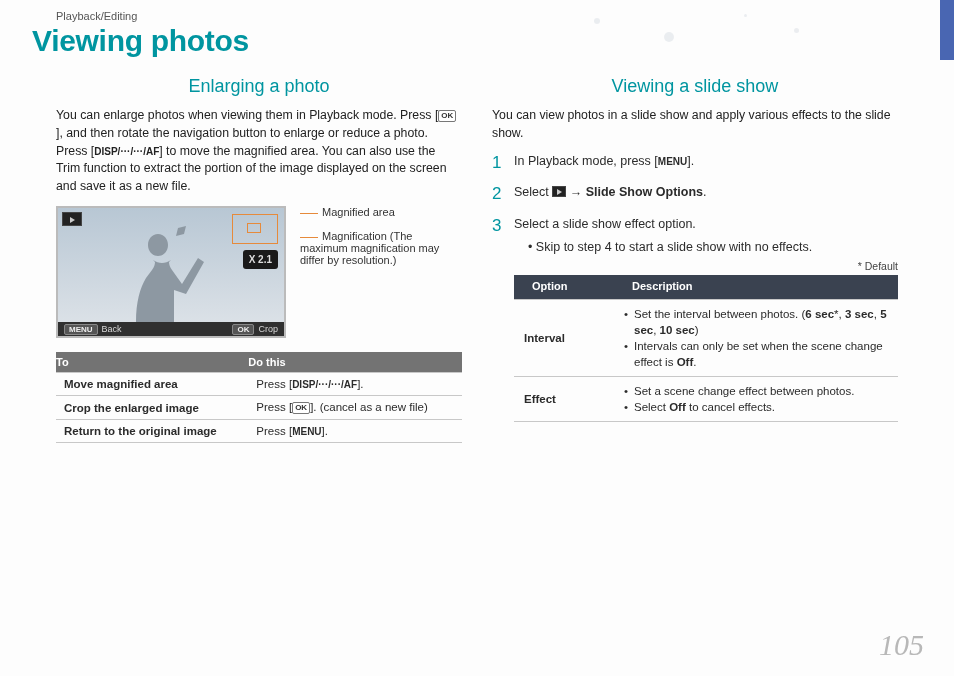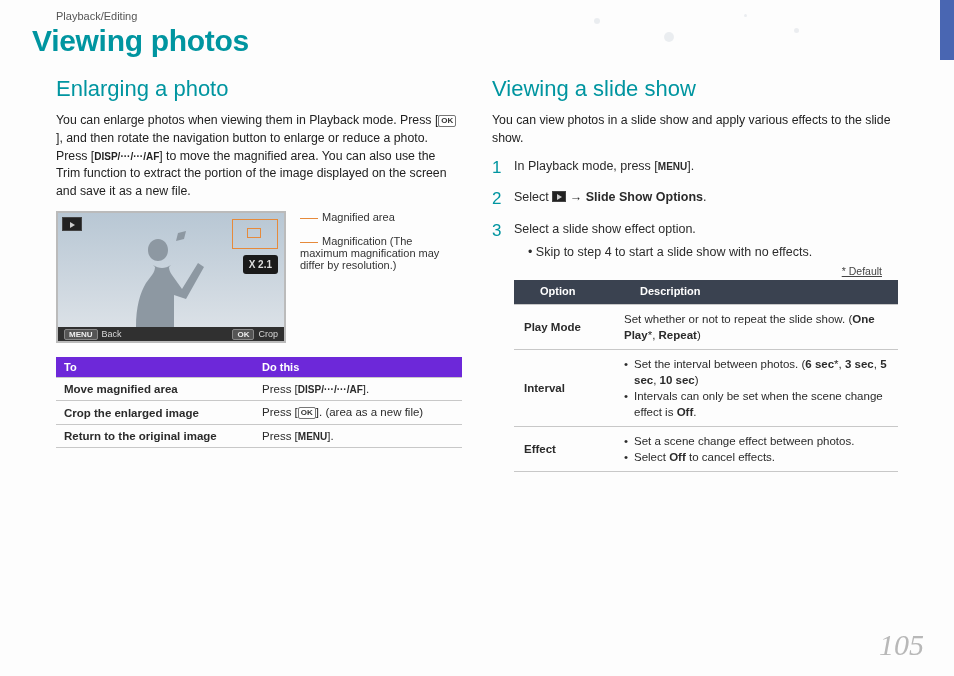--- a/index.html
+++ b/index.html
@@ -27,22 +27,23 @@
   }
   .columns {
     display: flex;
     gap: 30px;
     padding: 0 56px;
   }
   .col { flex: 1; min-width: 0; }
   h2.section {
     color: #0095a0;
     font-weight: 400;
-    font-size: 22px;
+    font-size: 18px;
     margin-bottom: 10px;
+    text-align: center;
   }
   p.body {
     font-size: 12.3px;
     line-height: 1.45;
     color: #222;
     margin-bottom: 10px;
   }
   .icon-box {
     display: inline-block;
     border: 1px solid #777;
@@ -159,25 +160,25 @@
     vertical-align: middle;
     margin-right: 4px;
   }
 
   table.actions {
     width: 100%;
     border-collapse: collapse;
     font-size: 11.5px;
   }
   table.actions th {
-    background: #6d28d9;
+    background: #737373;
     color: #fff;
     text-align: left;
     font-weight: bold;
-    padding: 4px 8px;
+    padding: 4px 0;
     font-size: 11px;
   }
   table.actions td {
     padding: 5px 8px;
     border-bottom: 1px solid #c8c8c8;
     border-top: 1px solid #c8c8c8;
   }
   table.actions td:first-child { font-weight: bold; }
 
   
@@ -203,34 +204,33 @@
     font-size: 17px;
     font-weight: 400;
     font-family: "Segoe UI Light", "Segoe UI", Arial;
   }
   ul.sub { list-style: none; padding-left: 14px; margin-top: 6px; }
   ul.sub li::before { content: "• "; }
   .default-note {
     text-align: right;
     font-size: 10.5px;
     color: #444;
-    margin: 2px 16px 2px;
-    text-decoration: underline;
+    margin: 2px 0 2px;
   }
   table.options {
     width: 100%;
     border-collapse: collapse;
     font-size: 11.5px;
   }
   table.options th {
     background: #3a4250;
     color: #fff;
     text-align: left;
     font-weight: bold;
-    padding: 4px 26px;
+    padding: 4px 18px;
     font-size: 11px;
   }
   table.options td {
     padding: 6px 10px;
     border-bottom: 1px solid #c8c8c8;
     border-top: 1px solid #c8c8c8;
     vertical-align: middle;
   }
   table.options td:first-child {
     font-weight: bold;
@@ -336,21 +336,21 @@
       </tr>
       <tr>
         <td>Move magnified area</td>
         <td>
           <span>Press [</span><span class="icon-text">DISP/···/···/AF</span><span>].</span>
         </td>
       </tr>
       <tr>
         <td>Crop the enlarged image</td>
         <td>
-          <span>Press [</span><span class="icon-box">OK</span><span>]. (area as a new file)</span>
+          <span>Press [</span><span class="icon-box">OK</span><span>]. (cancel as a new file)</span>
         </td>
       </tr>
       <tr>
         <td>Return to the original image</td>
         <td>
           <span>Press [</span><span class="icon-text">MENU</span><span>].</span>
         </td>
       </tr>
     </tbody>
       </table>
@@ -371,26 +371,20 @@
         <span>Select a slide show effect option.</span>
         <ul class="sub">
           <li>Skip to step 4 to start a slide show with no effects.</li>
         </ul>
         <div class="default-note">* Default</div>
         <table class="options">
           <tbody>
               <tr>
             <th>Option</th>
             <th>Description</th>
-          </tr>
-          <tr>
-            <td>Play Mode</td>
-            <td>
-              <span>Set whether or not to repeat the slide show. (</span><b>One Play</b><span>*, </span><b>Repeat</b><span>)</span>
-            </td>
           </tr>
           <tr>
             <td>Interval</td>
             <td>
               <ul>
                 <li>
                   <span>Set the interval between photos. (</span><b>6 sec</b><span>*, </span><b>3 sec</b><span>, </span><b>5 sec</b><span>, </span><b>10 sec</b><span>)</span>
                 </li>
                 <li>
                   <span>Intervals can only be set when the scene change effect is </span><b>Off</b><span>.</span>

